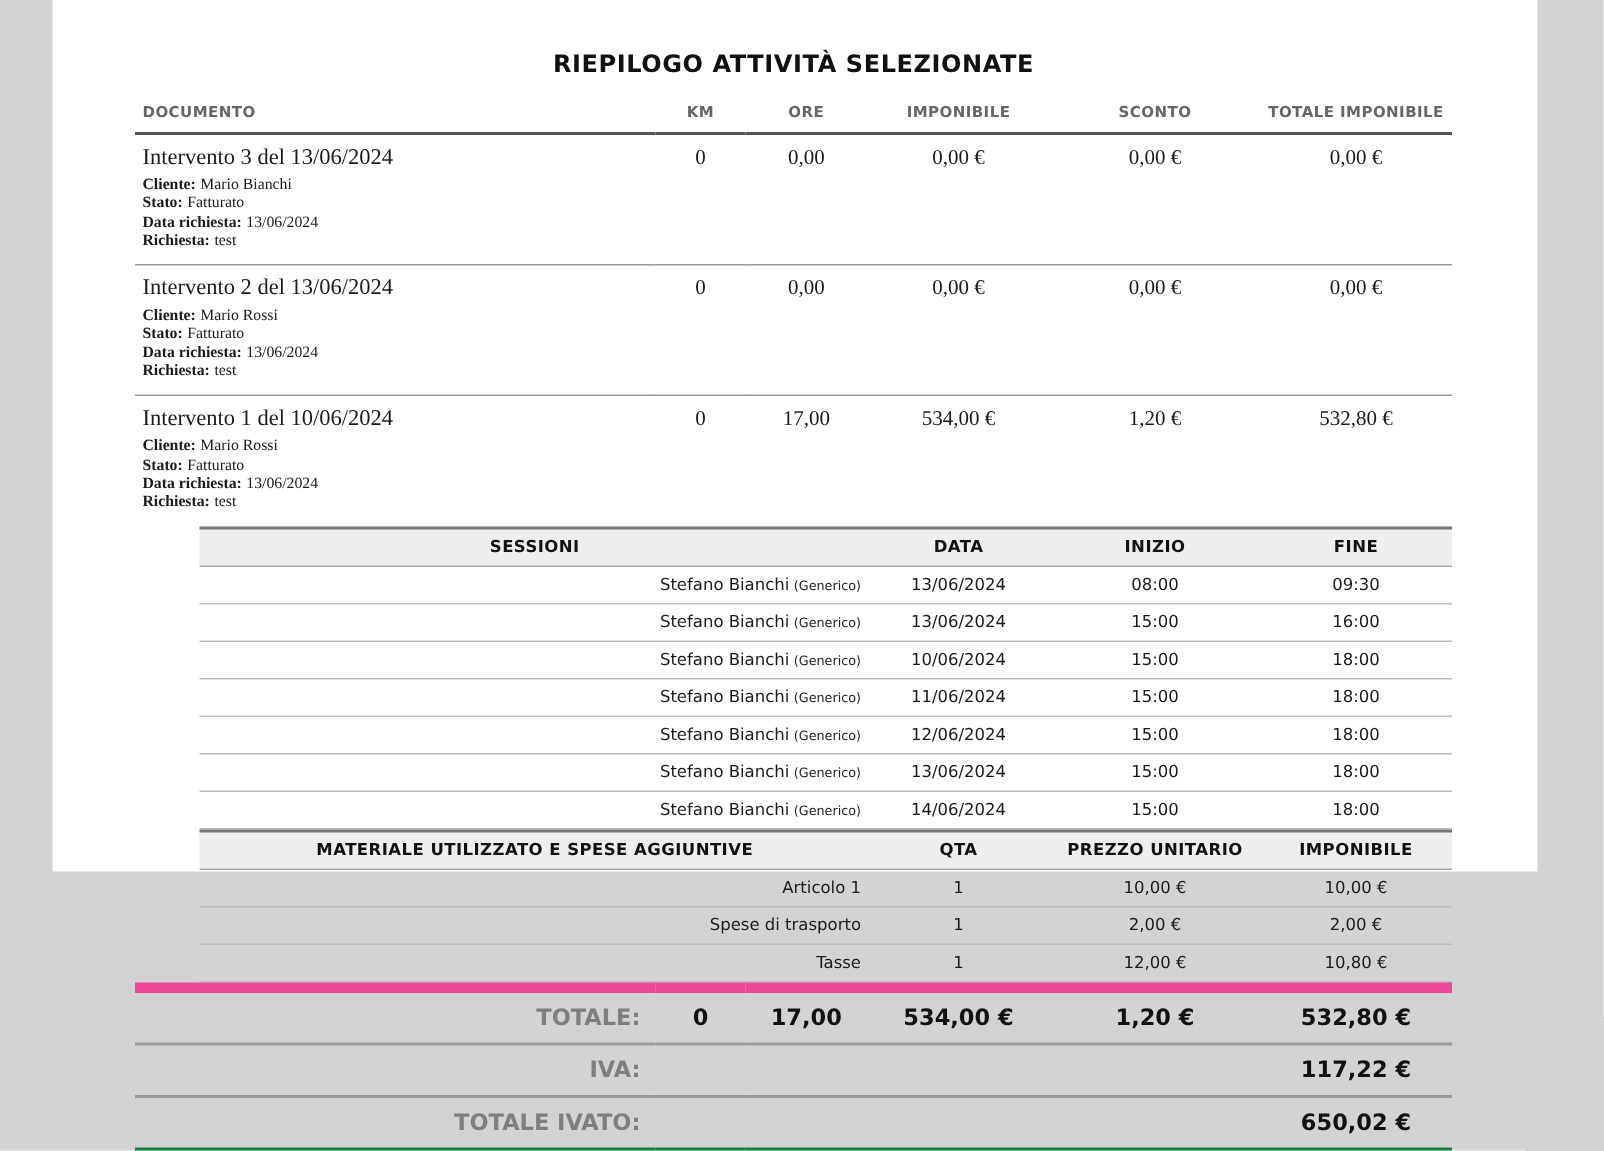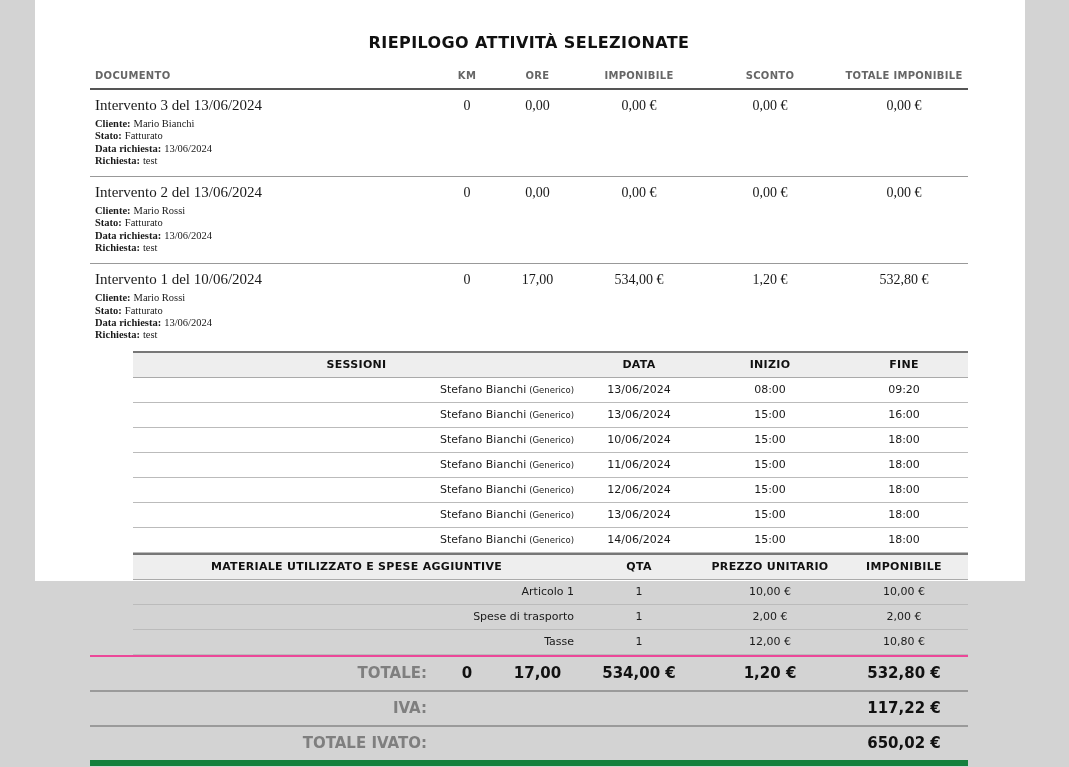--- a/index.html
+++ b/index.html
@@ -62,21 +62,21 @@
   }
   table.sub th.name-col { text-align: center; padding-left: 6px; }
   table.sub td {
     padding: 5px 4px 6px 4px;
     border-bottom: 1px solid #bbb;
     text-align: center;
   }
   table.sub td.name-cell { text-align: right; padding-left: 6px; }
   .generic-tag { font-size: 8.5px; color: #222; margin-left: 3px; }
   tr.total-row td {
-    border-top: 2px solid #ec4899;
+    border-top: 7px solid #ec4899;
     font-size: 15px; font-weight: bold; color: #111;
     text-align: center; padding: 7px 0 8px 0;
     vertical-align: middle;
   }
   tr.iva-row td, tr.ivato-row td {
     border-top: 2px solid #9a9a9a;
     font-size: 15px; font-weight: bold; color: #111;
     text-align: center; padding: 7px 0 8px 0;
     vertical-align: middle;
   }
@@ -173,21 +173,21 @@
                   <tr>
               <th class="name-col">Sessioni</th>
               <th>Data</th>
               <th>Inizio</th>
               <th>Fine</th>
             </tr>
             <tr>
               <td class="name-cell"><span>Stefano Bianchi</span><span class="generic-tag">(Generico)</span></td>
               <td>13/06/2024</td>
               <td>08:00</td>
-              <td>09:20</td>
+              <td>09:30</td>
             </tr>
             <tr>
               <td class="name-cell"><span>Stefano Bianchi</span><span class="generic-tag">(Generico)</span></td>
               <td>13/06/2024</td>
               <td>15:00</td>
               <td>16:00</td>
             </tr>
             <tr>
               <td class="name-cell"><span>Stefano Bianchi</span><span class="generic-tag">(Generico)</span></td>
               <td>10/06/2024</td>

